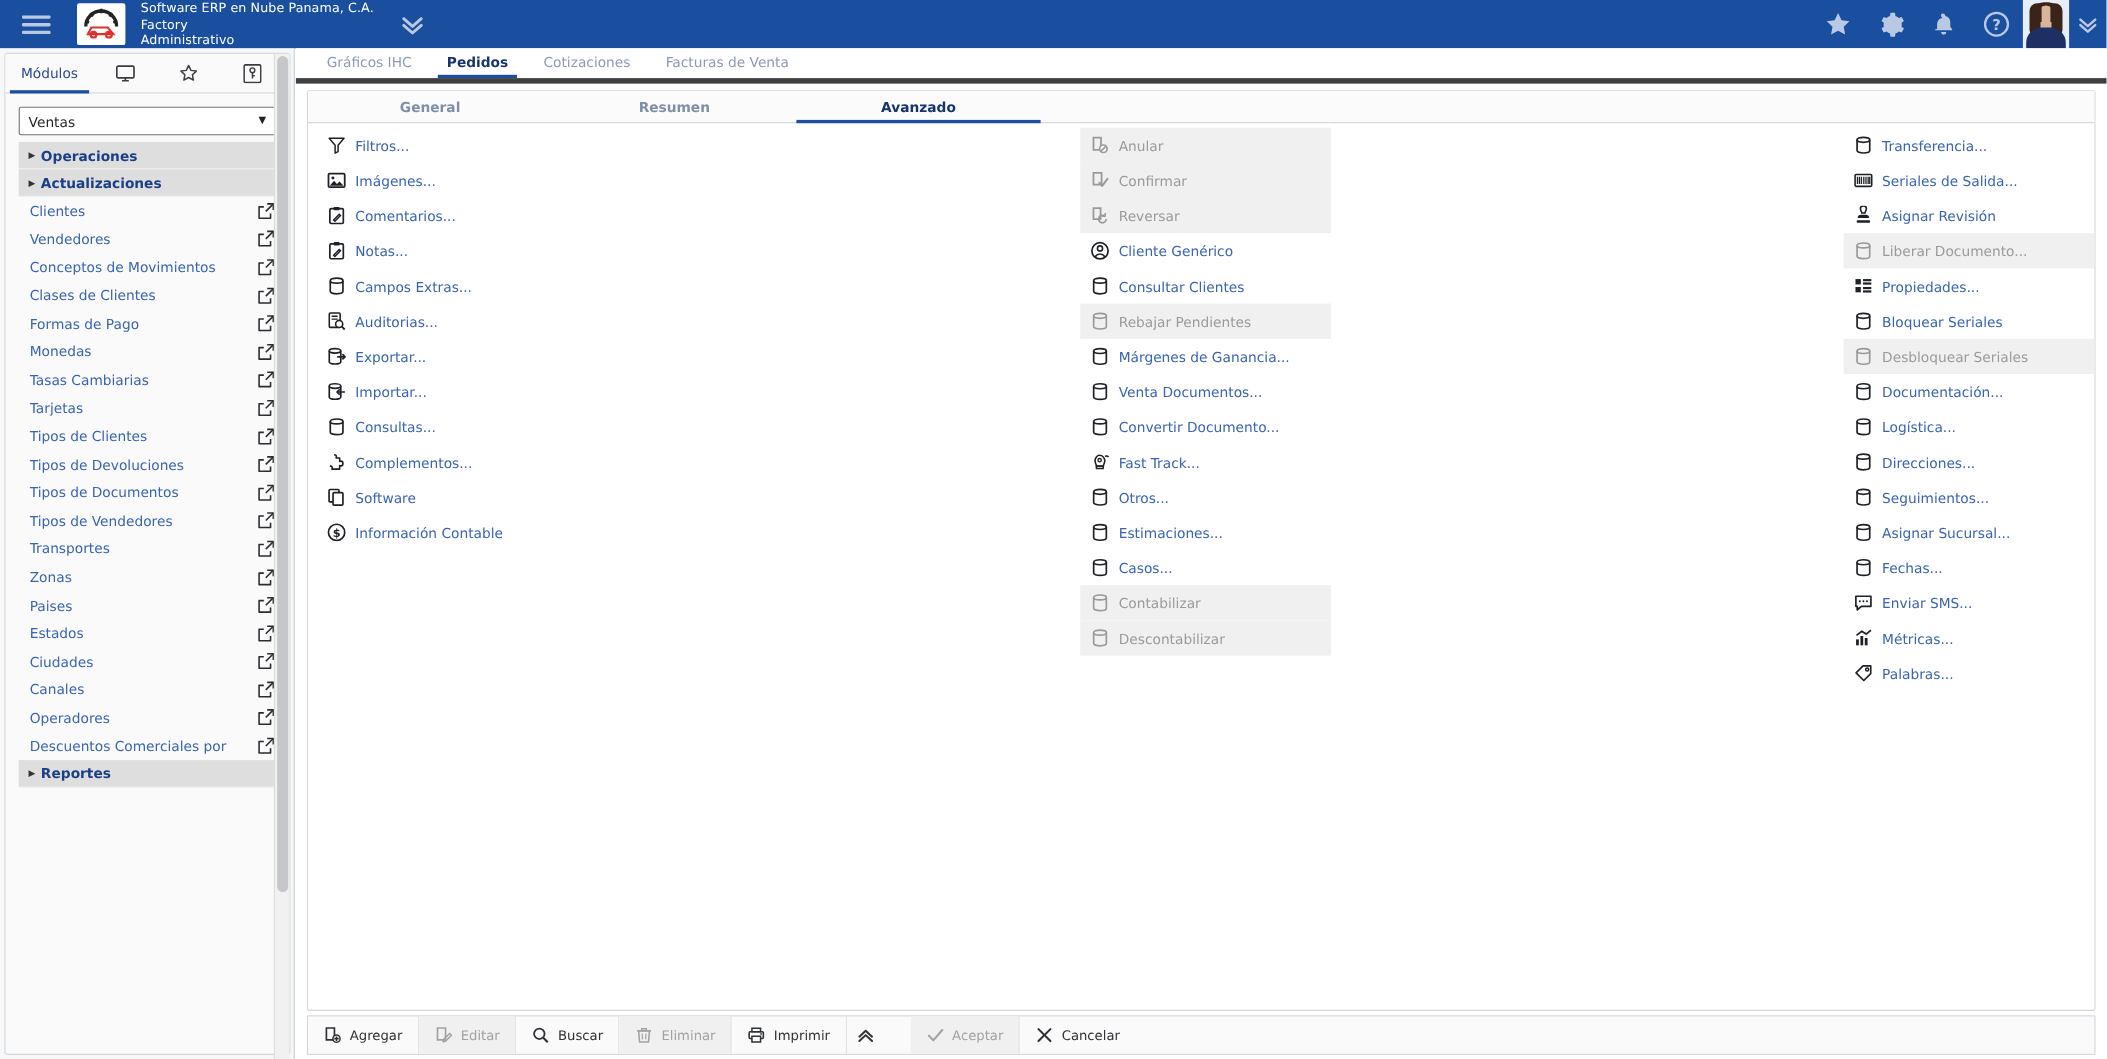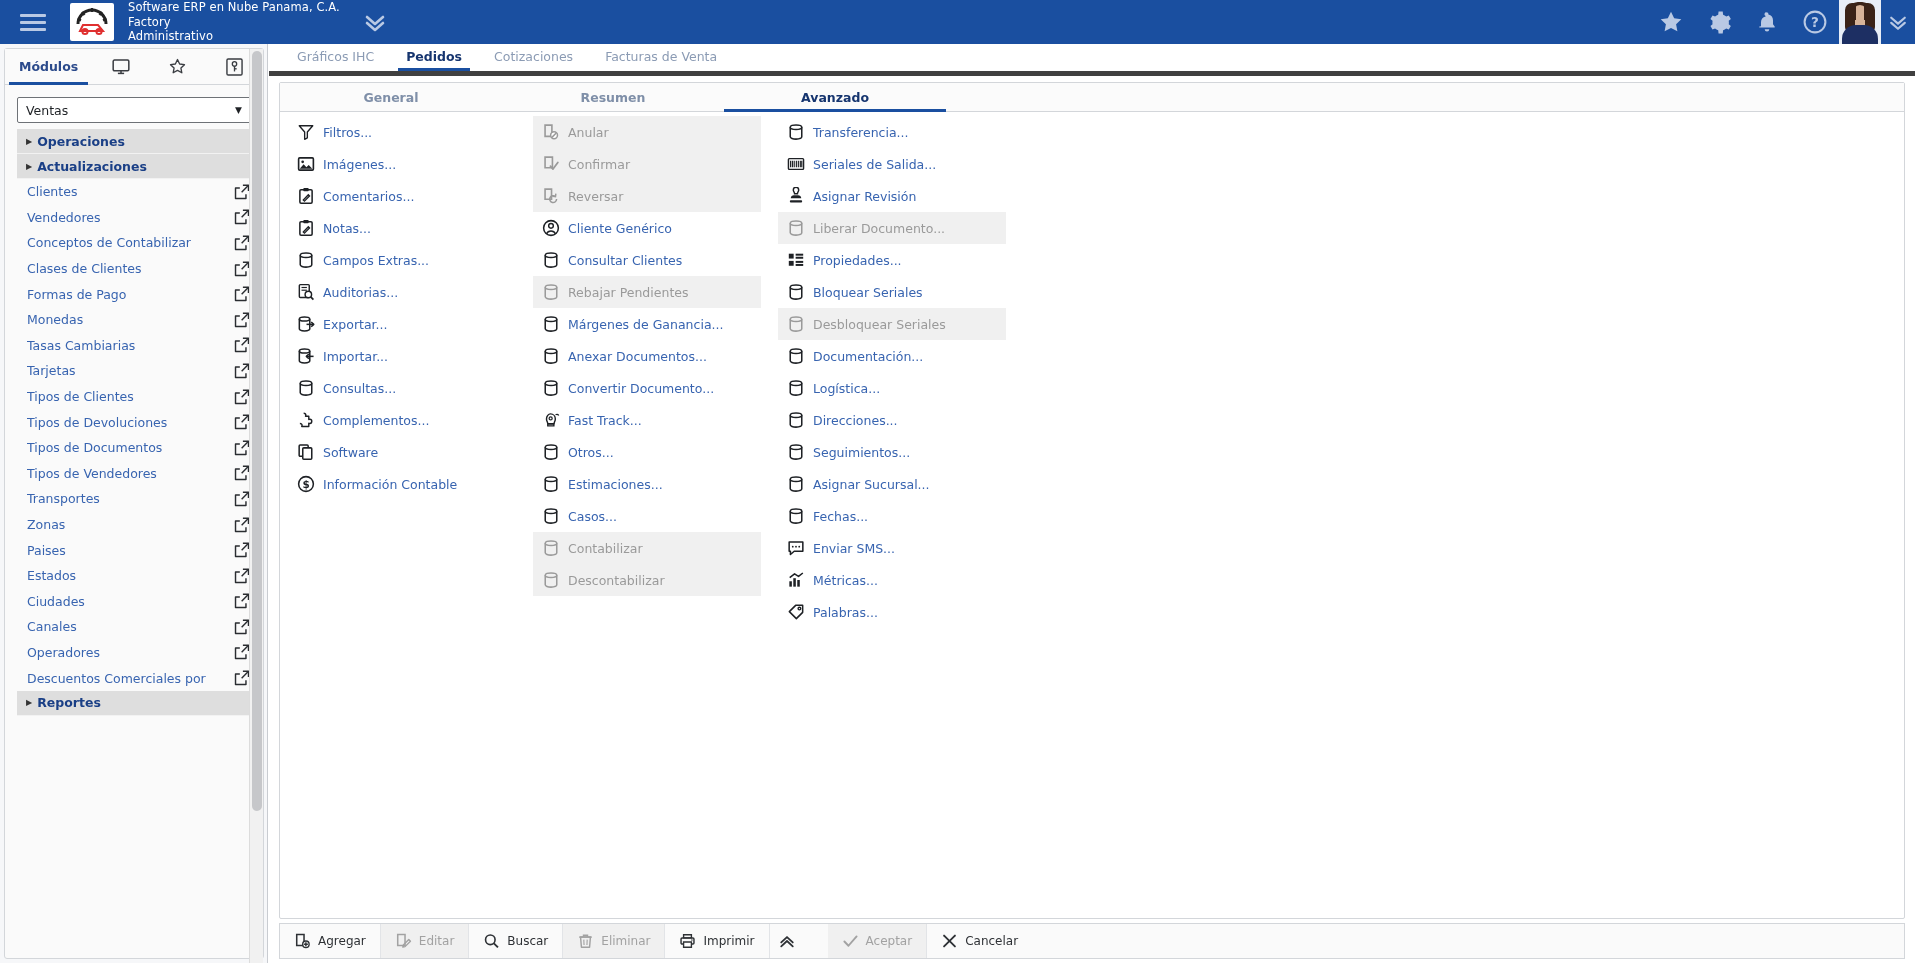--- a/index.html
+++ b/index.html
@@ -69,21 +69,21 @@
     background:#fafafa; border: 1px solid #d3d6da; border-radius: 3px;
   }
   #sbtabs {
     height: 36px; display: flex; align-items: stretch;
     border-bottom: 1px solid #d3d6da; background: #fafafa;
   }
   .sbtab {
     display:flex; align-items:center; justify-content:center;
     color: #2b4a8b; font-size: 12.5px; cursor: pointer; position: relative;
   }
-  .sbtab.txt { padding: 0 14px; font-weight: 700; }
+  .sbtab.txt { padding: 0 14px; font-weight: 400; }
   .sbtab.ico { width: 58px; color:#3a3d42; }
   .sbtab.active::after {
     content:''; position:absolute; left:4px; right:4px; bottom:-1px; height:3px; background:#1a4fa0;
   }
 
   #modselect {
     margin: 12px 12px 6px 12px; height: 26px;
     border: 1px solid #6e7277; background: #ffffff; border-radius: 2px;
     display:flex; align-items:center; padding: 0 8px;
     font-size: 12.5px; color: #1e2125; cursor: pointer;
@@ -140,21 +140,21 @@
   .subtab {
     width: 222px; display:flex; align-items:center; justify-content:center;
     font-size: 12.5px; color:#7f8fa8; cursor:pointer; position:relative; font-weight:600;
   }
   .subtab.active { color:#16356f; font-weight:700; }
   .subtab.active::after {
     content:''; position:absolute; left:0; right:0; bottom:-1px; height:3px; background:#1a4fa0;
   }
 
   #cols {
-    display: flex; padding: 4px 0 0 8px; gap: 17px;
+    display: flex; padding: 4px 0 0 8px; gap: 4px; justify-content: space-between;
   }
   .col { width: 228px; }
   .mi {
     height: 32px; display:flex; align-items:center; gap: 8px;
     padding-left: 8px; font-size: 12.5px; color:#3864b0; cursor:pointer;
     margin-bottom: 0px;
   }
   .mi .ic { width: 19px; height: 19px; display:flex; align-items:center; justify-content:center; flex:0 0 19px; color:#1e2125; }
   .mi.dis { background:#f0f0f0; color:#9a9a9a; cursor:default; }
   .mi.dis .ic { color:#9a9a9a; }
@@ -320,21 +320,21 @@
           <span class="lbl">Vendedores</span>
           <span class="ext">
             <svg width="18" height="18" viewBox="0 0 20 20">
               <path d="M11 2.6h6.2v6.2" fill="none" stroke="#2a2d31" stroke-width="1.6" stroke-linejoin="round"></path>
               <line x1="17.2" y1="2.6" x2="9.6" y2="10.2" stroke="#2a2d31" stroke-width="1.6"></line>
               <path d="M14.4 12.4v4.8H2.8V5.6h4.8" fill="none" stroke="#2a2d31" stroke-width="1.6" stroke-linejoin="round"></path>
             </svg>
           </span>
         </div>
         <div class="sb-item">
-          <span class="lbl">Conceptos de Contabilizar</span>
+          <span class="lbl">Conceptos de Movimientos</span>
           <span class="ext">
             <svg width="18" height="18" viewBox="0 0 20 20">
               <path d="M11 2.6h6.2v6.2" fill="none" stroke="#2a2d31" stroke-width="1.6" stroke-linejoin="round"></path>
               <line x1="17.2" y1="2.6" x2="9.6" y2="10.2" stroke="#2a2d31" stroke-width="1.6"></line>
               <path d="M14.4 12.4v4.8H2.8V5.6h4.8" fill="none" stroke="#2a2d31" stroke-width="1.6" stroke-linejoin="round"></path>
             </svg>
           </span>
         </div>
         <div class="sb-item">
           <span class="lbl">Clases de Clientes</span>
@@ -733,21 +733,21 @@
             </span>
             <span>Márgenes de Ganancia...</span>
           </div>
           <div class="mi">
             <span class="ic">
               <svg width="18" height="18" viewBox="0 0 20 20">
                 <path d="M3.6 4.6c0-1.4 2.9-2.5 6.4-2.5s6.4 1.1 6.4 2.5v10.8c0 1.4-2.9 2.5-6.4 2.5s-6.4-1.1-6.4-2.5z" fill="none" stroke="#1e2125" stroke-width="1.7"></path>
                 <path d="M3.6 4.6c0 1.4 2.9 2.5 6.4 2.5s6.4-1.1 6.4-2.5" fill="none" stroke="#1e2125" stroke-width="1.7"></path>
               </svg>
             </span>
-            <span>Anexar Documentos...</span>
+            <span>Venta Documentos...</span>
           </div>
           <div class="mi">
             <span class="ic">
               <svg width="18" height="18" viewBox="0 0 20 20">
                 <path d="M3.6 4.6c0-1.4 2.9-2.5 6.4-2.5s6.4 1.1 6.4 2.5v10.8c0 1.4-2.9 2.5-6.4 2.5s-6.4-1.1-6.4-2.5z" fill="none" stroke="#1e2125" stroke-width="1.7"></path>
                 <path d="M3.6 4.6c0 1.4 2.9 2.5 6.4 2.5s6.4-1.1 6.4-2.5" fill="none" stroke="#1e2125" stroke-width="1.7"></path>
               </svg>
             </span>
             <span>Convertir Documento...</span>
           </div>

